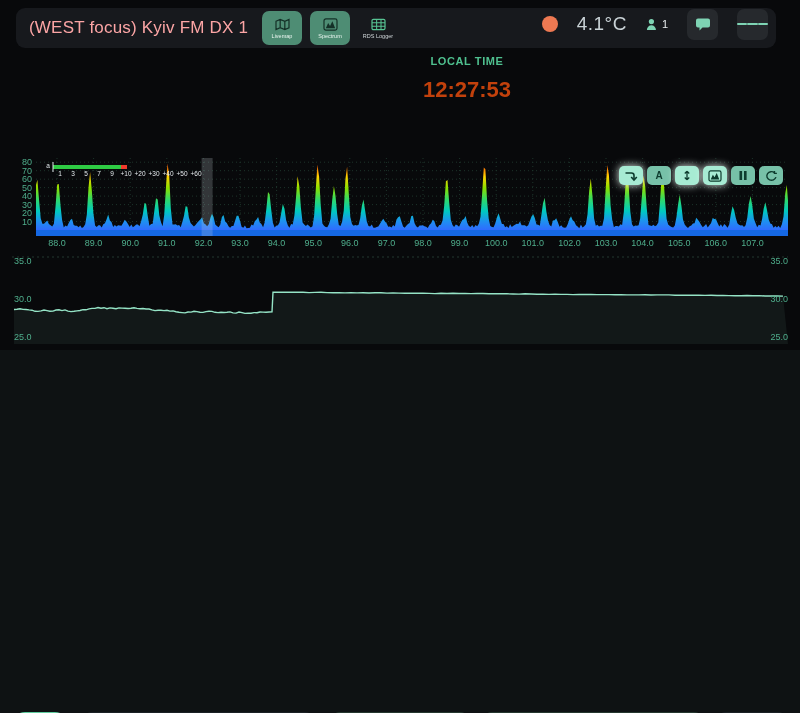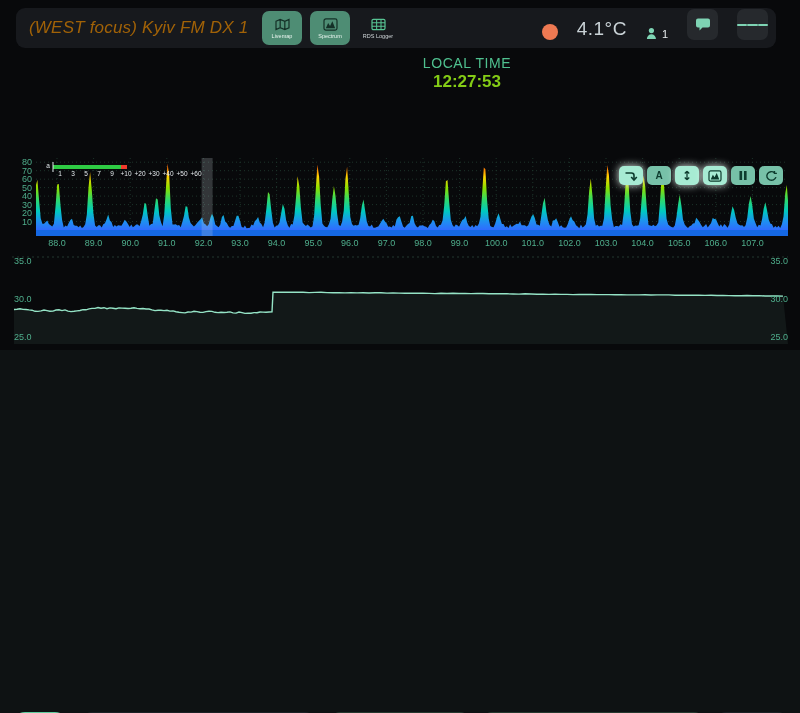--- a/index.html
+++ b/index.html
@@ -4,41 +4,41 @@
 <style>
   html,body{margin:0;padding:0;background:#050607;}
   .app{position:relative;width:800px;height:713px;background:#08090b;overflow:hidden;
        font-family:"Liberation Sans",sans-serif;color:#dfe5e8;}
   .dash{position:absolute;left:0;top:350px;right:0;bottom:0;background:#0e1213;}
 
   
   .topbar{position:absolute;left:16px;top:8px;width:760px;height:40px;background:#17191d;
           border-radius:9px;}
   .title-group{position:absolute;left:13px;top:0;height:40px;display:flex;align-items:center;gap:8px;cursor:pointer;}
-  .title{font-size:17px;color:#a16207;letter-spacing:.2px;white-space:nowrap;font-style:italic;}
+  .title{font-size:17px;color:#fca5a5;letter-spacing:.2px;white-space:nowrap;}
   .flag{width:21px;height:14px;border-radius:3px;overflow:hidden;display:inline-block;flex:none;}
   .flag .b{height:7px;background:#4878cc;}.flag .y{height:7px;background:#e8cf3a;}
   .navbtns{position:absolute;left:246px;top:3px;display:flex;gap:8px;}
   .navbtn{width:40px;height:34px;border-radius:7px;display:flex;flex-direction:column;align-items:center;
           justify-content:center;gap:2px;cursor:pointer;background:transparent;border:none;padding:0;}
   .navbtn.active{background:#4e8d74;}
   .navbtn .lbl{font-size:5.5px;color:#eaf6f0;font-family:"Liberation Sans",sans-serif;}
   .navbtn.plain .lbl{color:#cfd6d9;}
-  .right-group{position:absolute;right:8px;top:0;height:32px;display:flex;align-items:flex-end;gap:19px;}
+  .right-group{position:absolute;right:8px;top:0;height:32px;display:flex;align-items:center;gap:19px;}
   .status-dot{width:16px;height:16px;border-radius:50%;background:#ee7952;}
   .temp{font-size:19px;color:#c9d2d6;letter-spacing:.5px;}
   .listeners{display:flex;align-items:center;gap:3px;font-size:11px;color:#e8edef;}
   .iconbtn{width:31px;height:31px;border-radius:7px;background:#26292d;display:flex;align-items:center;
            justify-content:center;border:none;cursor:pointer;padding:0;}
   .burger span{display:block;width:15px;height:2px;background:#7ed4b4;margin:2px 0;border-radius:1px;}
 
   
   .clock{position:absolute;left:367px;top:55px;width:200px;text-align:center;}
-  .clock .lab{font-size:14px;font-weight:normal;color:#4fc08f;letter-spacing:.6px;}
-  .clock .time{font-size:17px;font-weight:bold;color:#84cc16;margin-top:1px;}
+  .clock .lab{font-size:11px;font-weight:bold;color:#4fc08f;letter-spacing:.6px;}
+  .clock .time{font-size:22px;font-weight:bold;color:#c2410c;margin-top:10px;}
   .clock .date{font-size:12px;color:#ccd3d7;margin-top:1px;}
 
   
   .spec-svg{position:absolute;left:0;top:155px;cursor:crosshair;}
   .sig-svg{position:absolute;left:0;top:252px;}
   .grid{stroke:#1d342b;stroke-width:1;stroke-dasharray:1,3;}
   .grid2{stroke:#233831;stroke-width:1;stroke-dasharray:2,3;}
   .ax{fill:#4fae8c;font-size:9px;font-family:"Liberation Sans",sans-serif;}
   .leg{fill:#e3e9ec;font-size:6.5px;font-family:"Liberation Sans",sans-serif;}
   .spec-tools{position:absolute;left:619px;top:166px;display:flex;gap:4px;}

